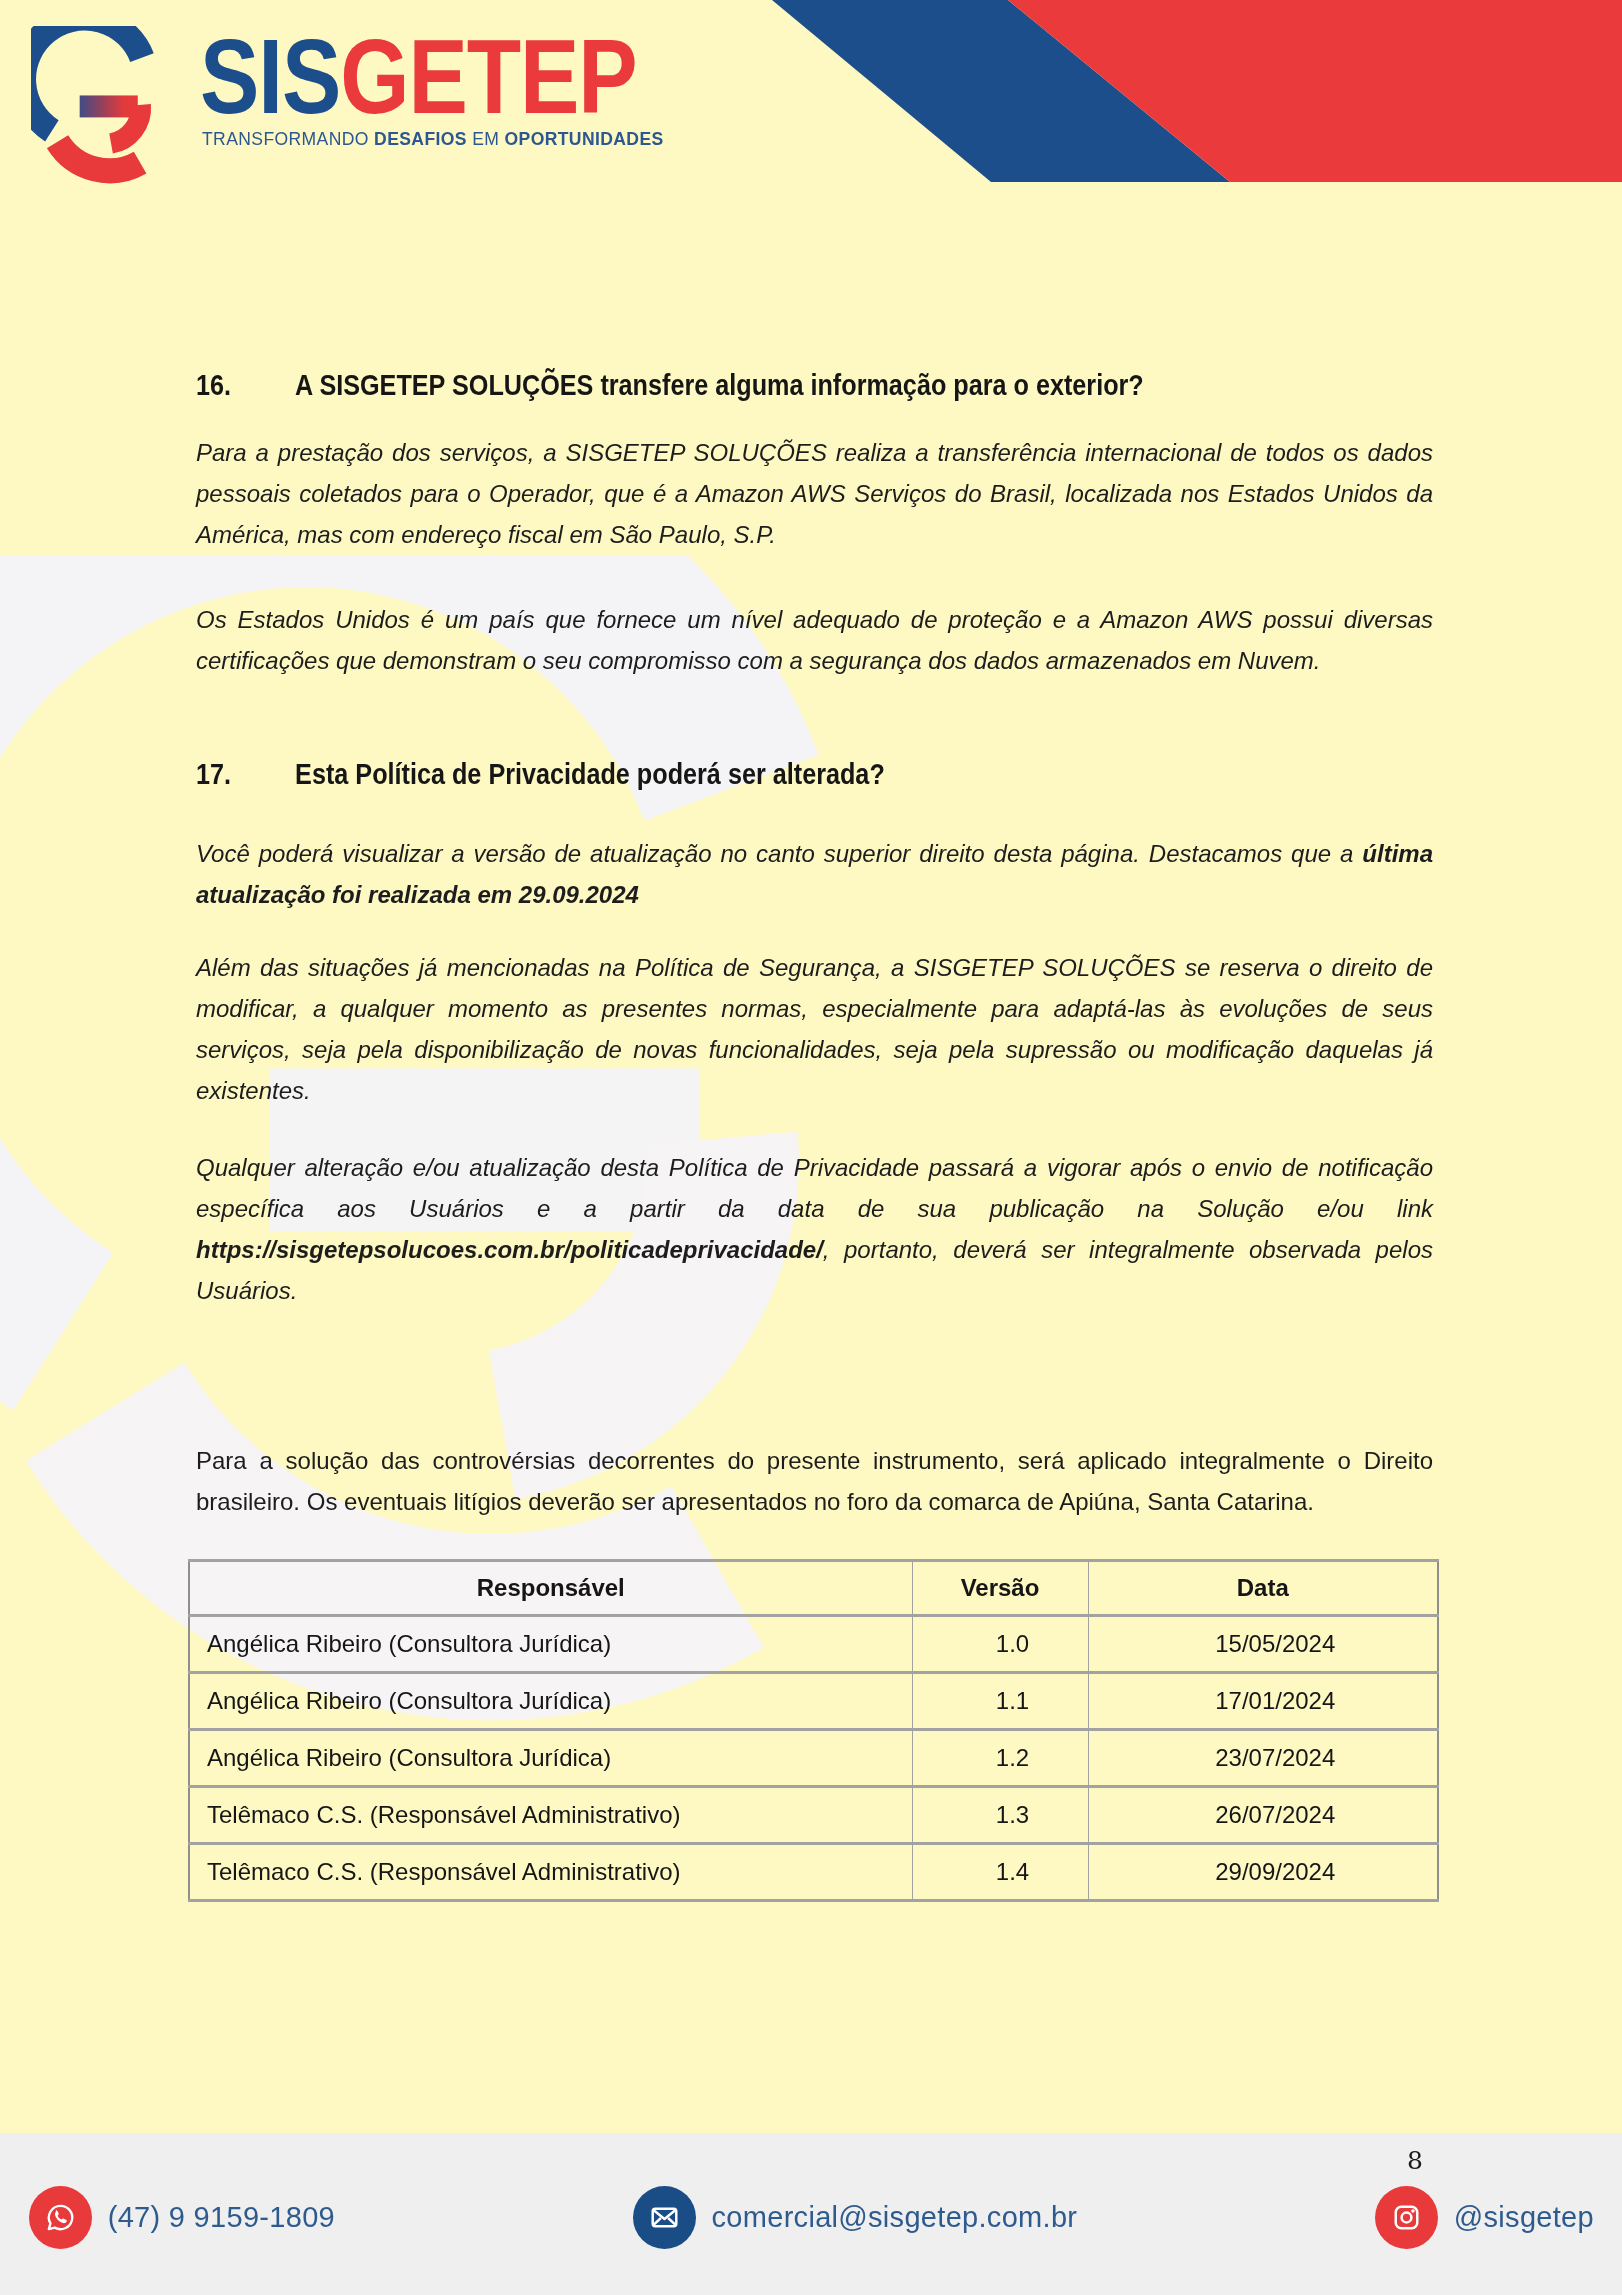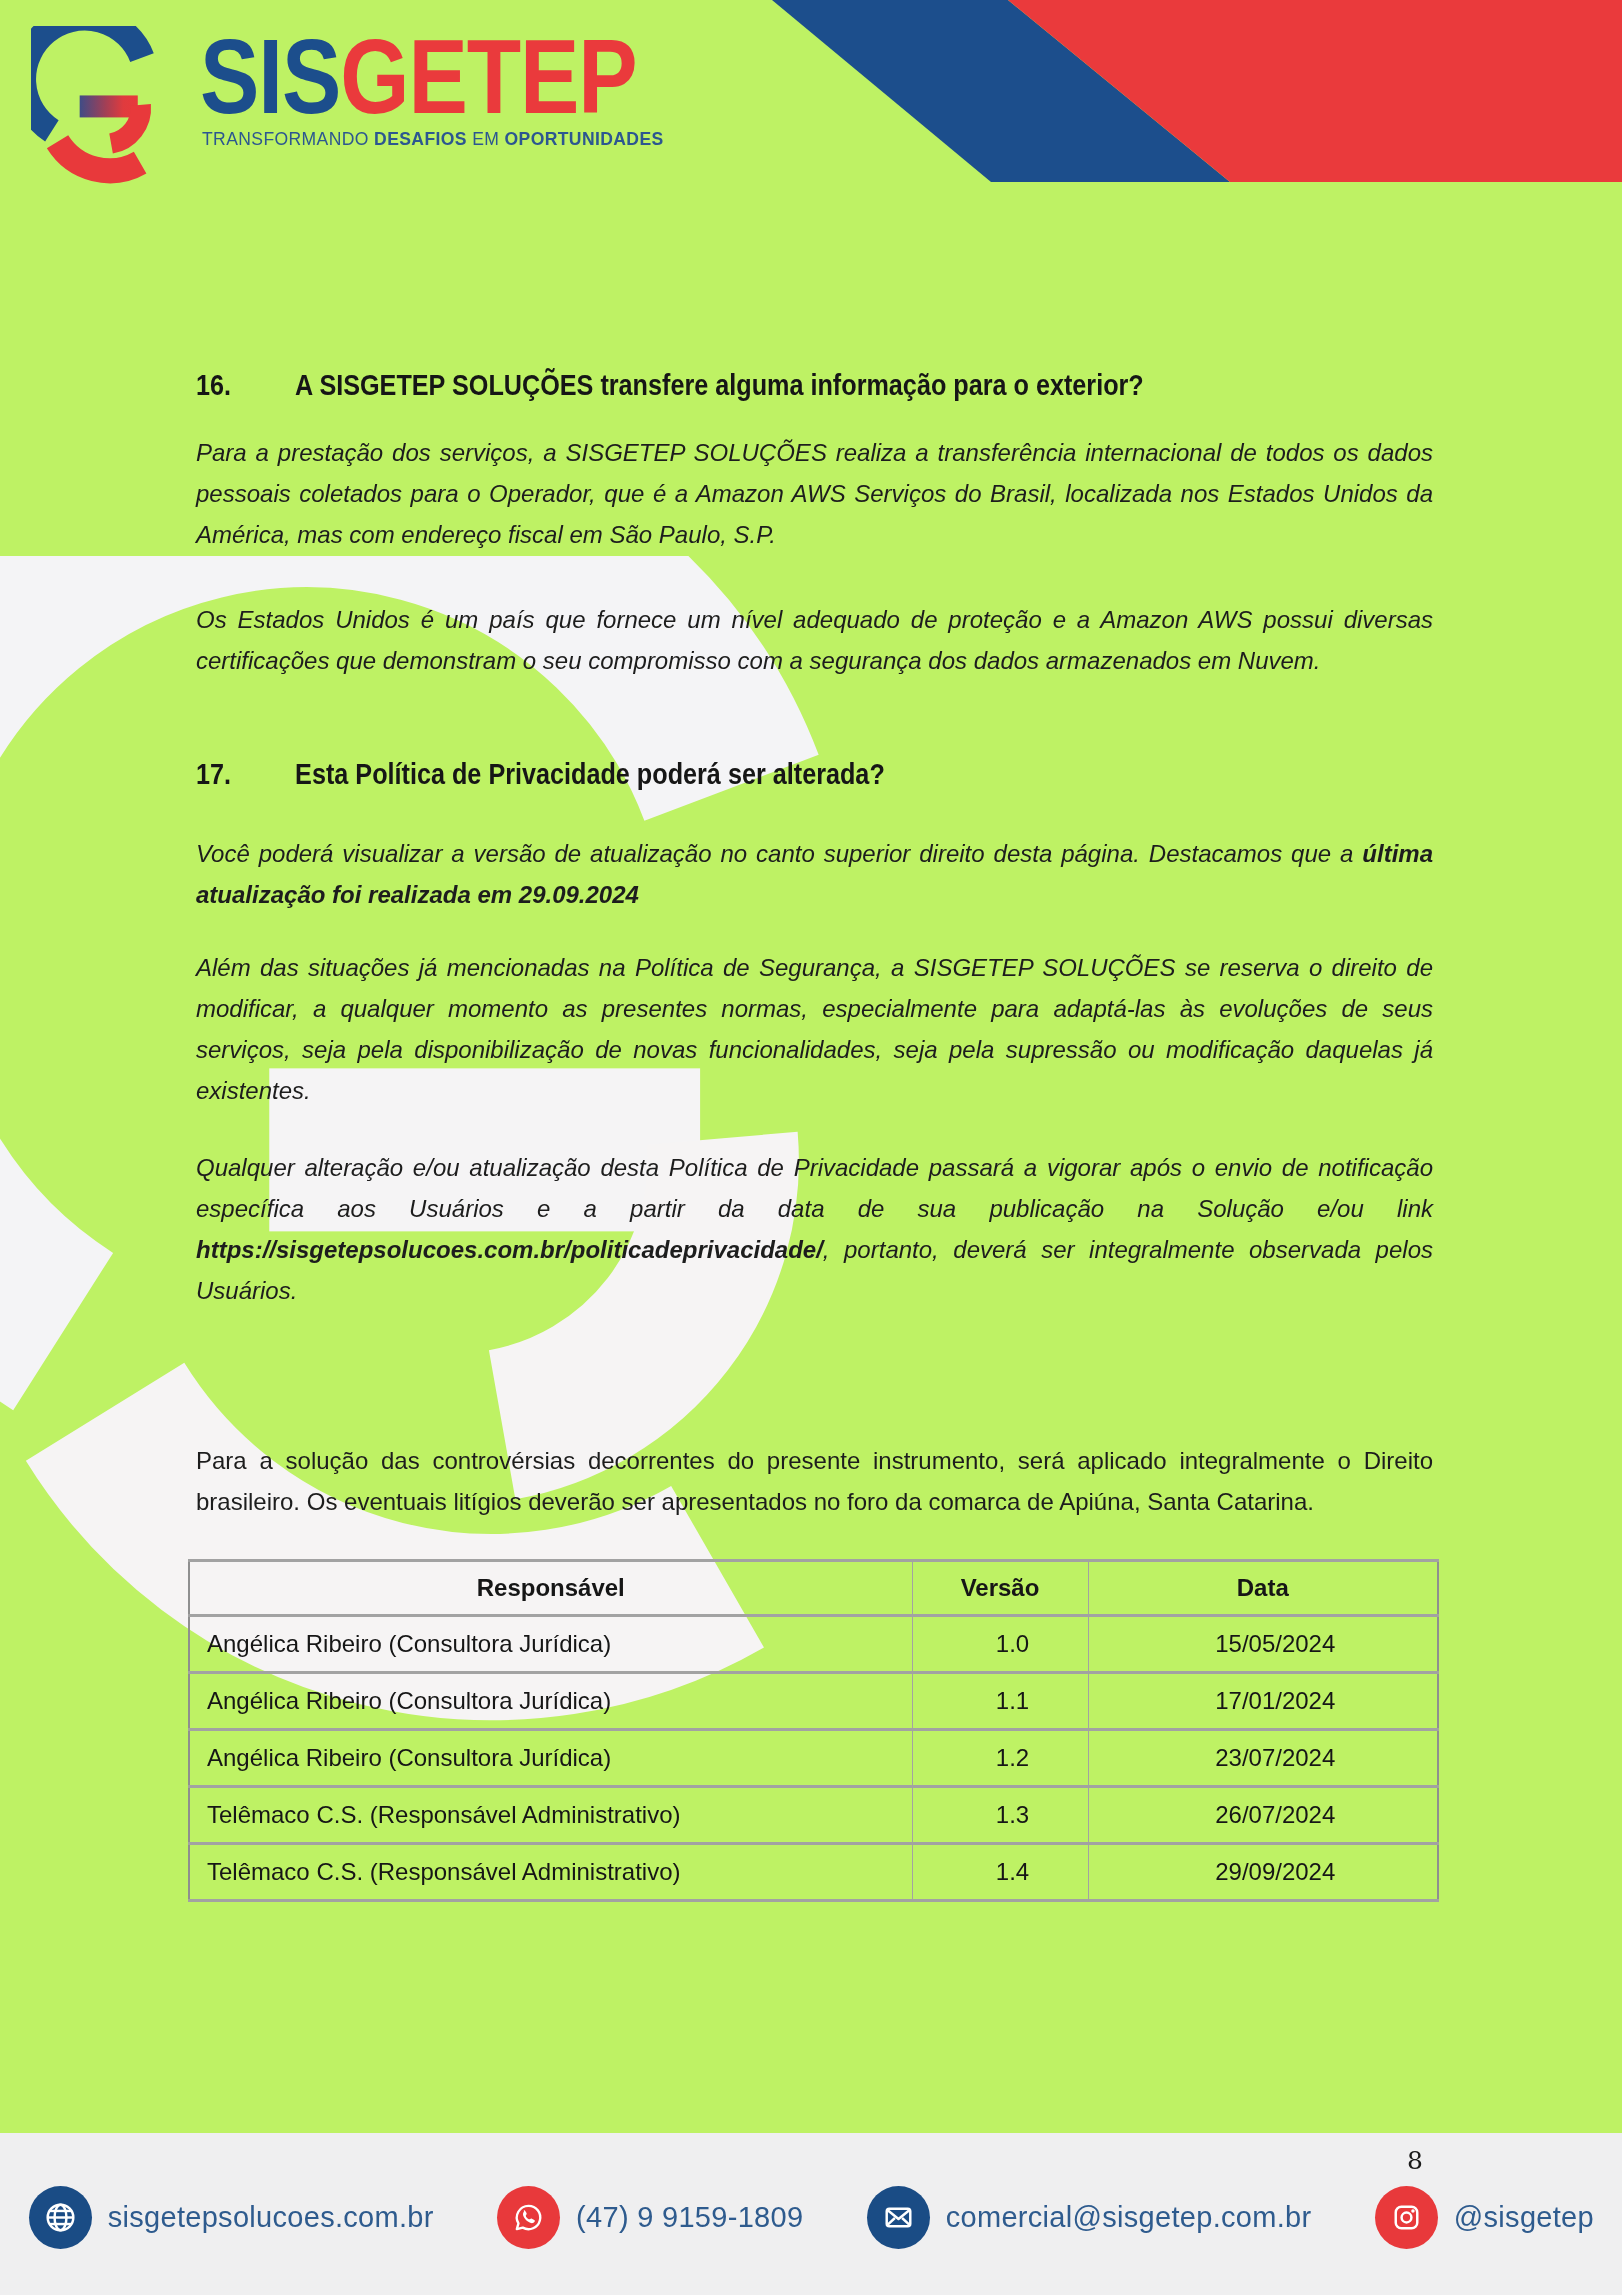--- a/index.html
+++ b/index.html
@@ -1,16 +1,16 @@
 <!DOCTYPE html>
 <html style="font-size:10.5px"><head>
 <meta charset="utf-8">
 <style>
   html,body{margin:0;padding:0;background:#ffffff;}
-  .page{position:relative;width:1623px;height:2295px;background:#bef264;overflow:hidden;
+  .page{position:relative;width:1623px;height:2295px;background:#fef9c3;overflow:hidden;
         font-family:"Liberation Sans", sans-serif;color:#1d1d1d;}
 
   
   .band{position:absolute;top:0;left:0;width:1623px;height:182px;z-index:3;}
   .band-blue{position:absolute;inset:0;background:#1C4E8C;
              clip-path:polygon(772px 0,1008px 0,1230px 182px,991px 182px);}
   .band-red{position:absolute;inset:0;background:#EA3A3C;
             clip-path:polygon(1008px 0,1623px 0,1623px 182px,1230px 182px);}
 
   
@@ -156,32 +156,20 @@
           <td class="c1">1.4</td>
           <td class="c2">29/09/2024</td>
         </tr>
       </tbody>
   </table>
 
   <div class="page-number">8</div>
 
   <div class="footer">
       <div class="f-item">
-        <span class="f-badge" style="background: rgb(26, 76, 133);">
-          <svg width="41" height="41" viewBox="0 0 40 40" fill="none" stroke="#ffffff" stroke-width="2.4">
-            <circle cx="20" cy="20" r="12.5"></circle>
-            <ellipse cx="20" cy="20" rx="5.8" ry="12.5"></ellipse>
-            <line x1="7.5" y1="20" x2="32.5" y2="20"></line>
-            <line x1="9.3" y1="13.6" x2="30.7" y2="13.6"></line>
-            <line x1="9.3" y1="26.4" x2="30.7" y2="26.4"></line>
-          </svg>
-        </span>
-        <span class="f-label">sisgetepsolucoes.com.br</span>
-      </div>
-      <div class="f-item">
         <span class="f-badge" style="background: rgb(232, 57, 59);">
           <svg width="41" height="41" viewBox="0 0 40 40">
             <path d="M20 8.6 a11.4 11.4 0 0 0 -9.8 17.2 L8.6 31.4 l5.8 -1.5 a11.4 11.4 0 1 0 5.6 -21.3 z" fill="none" stroke="#ffffff" stroke-width="2.3" stroke-linejoin="round"></path>
             <path d="M15.6 14.4 c-1.3 1.2 -1.4 3.3 0.1 5.7 c1.5 2.4 3.5 4.2 5.9 5.1 c2 0.75 3.5 0.2 4.3 -0.95 c0.5 -0.7 0.3 -1.45 -0.35 -1.85 l-2.2 -1.3 c-0.6 -0.36 -1.25 -0.2 -1.75 0.3 c-0.5 0.5 -1.05 0.56 -1.75 0.1 c-0.9 -0.6 -1.75 -1.45 -2.25 -2.35 c-0.36 -0.66 -0.3 -1.25 0.2 -1.75 c0.5 -0.5 0.6 -1.15 0.26 -1.75 l-1.2 -2.1 c-0.4 -0.72 -1.15 -0.82 -1.5 -0.2 z" fill="#ffffff"></path>
           </svg>
         </span>
         <span class="f-label">(47) 9 9159-1809</span>
       </div>
       <div class="f-item">
         <span class="f-badge" style="background: rgb(26, 76, 133);">

